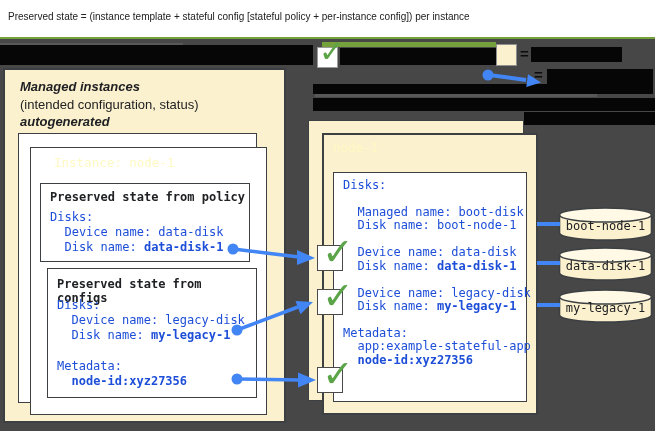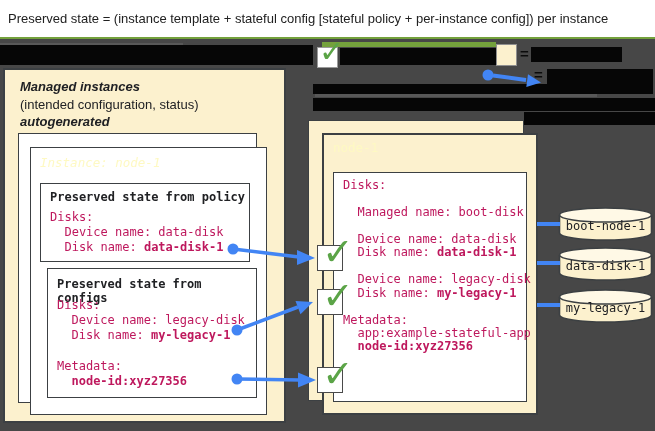--- a/index.html
+++ b/index.html
@@ -2,35 +2,35 @@
 <html><head>
 <meta charset="utf-8">
 <style>
   html,body{margin:0;padding:0;}
   body{width:655px;height:431px;overflow:hidden;background:#474747;position:relative;
        font-family:"Liberation Sans",sans-serif;}
   .abs{position:absolute;}
   
   .titlebar{left:0;top:0;width:655px;height:39px;background:#ffffff;border-bottom:2.5px solid #74A13C;
             box-sizing:border-box;}
-  .titlebar .t{position:absolute;left:8px;top:11px;font-size:13px;color:#212121;letter-spacing:0;}
+  .titlebar .t{position:absolute;left:8px;top:11px;font-size:10px;color:#212121;letter-spacing:0;}
   
   .bar{background:#060606;}
   .graybar{background:#585858;}
   
   .cream{background:#FCF1CE;border:2px solid #3C4043;box-sizing:border-box;}
   .cream-thin{background:#FCF1CE;border:1.5px solid #3C4043;box-sizing:border-box;}
   .whitebox{background:#ffffff;border:1.5px solid #3C4043;box-sizing:border-box;}
   
   .sans13{font-size:13px;color:#202124;line-height:17.5px;}
   .b{font-weight:bold;font-style:italic;}
   .mono{font-family:"DejaVu Sans Mono",monospace;color:#fef9c3;}
   .mono125{font-size:12.5px;}
   .boxtitle{font-family:"DejaVu Sans Mono",monospace;font-size:12px;font-weight:bold;color:#202124;}
-  .lines .ln{white-space:pre;font-family:"DejaVu Sans Mono",monospace;font-size:12px;color:#be185d;}
+  .lines .ln{white-space:pre;font-family:"DejaVu Sans Mono",monospace;font-size:12px;color:#1d4ed8;}
   .lines .ln b{font-weight:bold;}
   .lines-left .ln{line-height:15.2px;min-height:15.2px;}
   .lines-right .ln{line-height:13.45px;min-height:13.45px;}
   
   .cb{background:#ffffff;border:1.5px solid #4a4a4a;box-sizing:border-box;}
   .cb-legend{background:#ffffff;border:1.2px solid #9a9a9a;box-sizing:border-box;}
   .check{font-family:"DejaVu Sans",sans-serif;font-weight:bold;color:#5BA447;pointer-events:none;}
   
   .eq{font-size:15px;font-weight:bold;color:#0b0b0b;}
   .greenline{background:#74A13C;}
@@ -67,21 +67,21 @@
 
 <div class="abs cream" style="left:3px;top:68px;width:283px;height:355px;"></div>
 <div class="abs sans13" style="left:20px;top:78px;">
   <div class="b">Managed instances</div>
   <div>(intended configuration, status)</div>
   <div class="b">autogenerated</div>
 </div>
 
 <div class="abs whitebox" style="left:18px;top:133px;width:239px;height:270px;"></div>
 <div class="abs whitebox" style="left:30px;top:147px;width:237px;height:268px;"></div>
-<div class="abs mono mono125" style="left:40px;top:155px;font-style:italic;">Instance: node-1</div>
+<div class="abs mono mono125" style="left:54px;top:155px;">Instance: node-1</div>
 
 <div class="abs whitebox" style="left:40px;top:183px;width:210px;height:79px;">
   <div class="abs boxtitle" style="left:9px;top:6px;">Preserved state from policy</div>
   <div class="abs lines lines-left" style="left:9px;top:26px;">
       <div class="ln"><span>Disks:</span></div>
       <div class="ln"><span>  Device name: data-disk</span></div>
       <div class="ln"><span>  Disk name: </span><b>data-disk-1</b></div>
     </div>
 </div>
 
@@ -98,20 +98,21 @@
 </div>
 
 <div class="abs cream-thin" style="left:308px;top:120px;width:216px;height:281px;"></div>
 <div class="abs cream" style="left:322px;top:133px;width:216px;height:282px;"></div>
 <div class="abs mono mono125" style="left:333px;top:140px;">node-1</div>
 <div class="abs whitebox" style="left:333px;top:172px;width:194px;height:230px;">
   <div class="abs lines lines-right" style="left:9px;top:6px;">
       <div class="ln"><span>Disks:</span></div>
       <div class="ln"><span>&nbsp;</span></div>
       <div class="ln"><span>  Managed name: boot-disk</span></div>
+      <div class="ln"><span>  Disk name: boot-node-1</span></div>
       <div class="ln"><span>&nbsp;</span></div>
       <div class="ln"><span>  Device name: data-disk</span></div>
       <div class="ln"><span>  Disk name: </span><b>data-disk-1</b></div>
       <div class="ln"><span>&nbsp;</span></div>
       <div class="ln"><span>  Device name: legacy-disk</span></div>
       <div class="ln"><span>  Disk name: </span><b>my-legacy-1</b></div>
       <div class="ln"><span>&nbsp;</span></div>
       <div class="ln"><span>Metadata:</span></div>
       <div class="ln"><span>  app:example-stateful-app</span></div>
       <div class="ln"><span>  </span><b>node-id:xyz27356</b></div>

